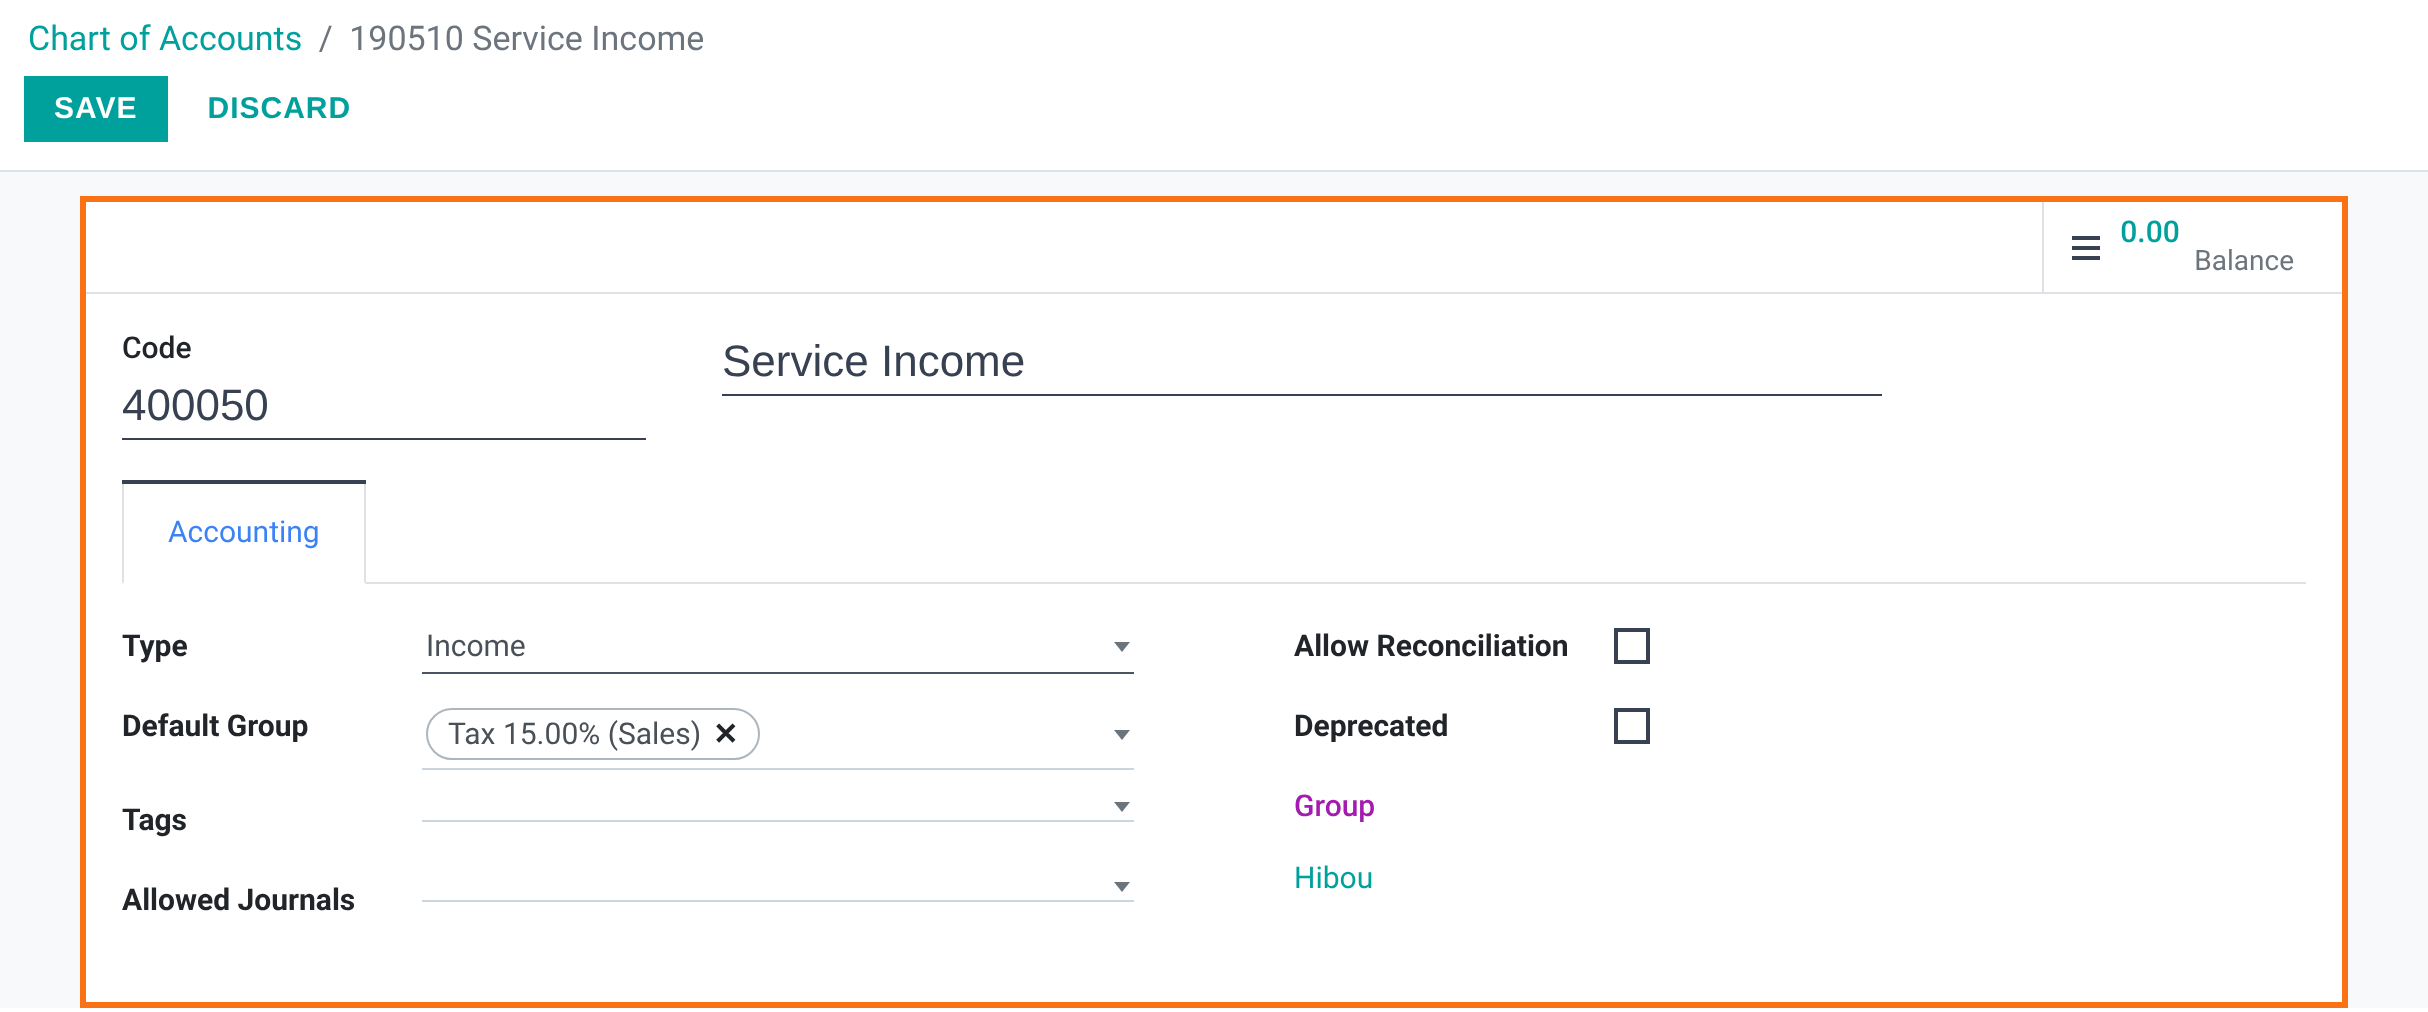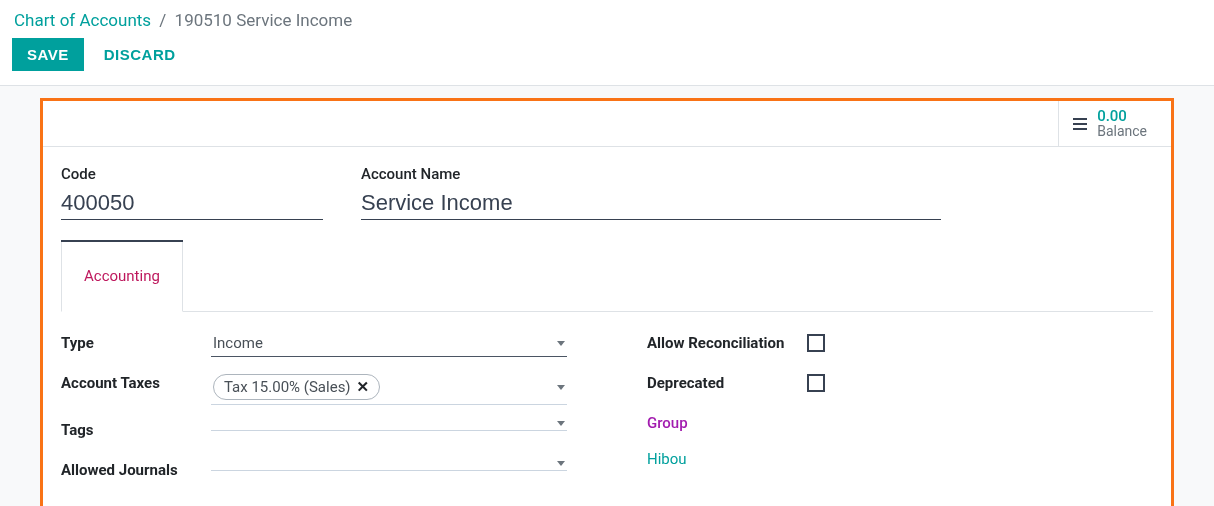--- a/index.html
+++ b/index.html
@@ -96,20 +96,21 @@
   .stat-text .val {
     color: #00a09d;
     font-size: 15px;
     font-weight: 500;
     line-height: 1.1;
   }
   .stat-text .lbl {
     color: #6c757d;
     font-size: 14px;
     line-height: 1.1;
+    margin-left: 37px;
   }
   .form-body {
     padding: 18px 18px 0;
   }
   .head-fields {
     display: flex;
     gap: 38px;
     margin-bottom: 20px;
   }
   .field-col {
@@ -135,23 +136,23 @@
     padding: 3px 0;
     outline: none;
     width: 100%;
     color: #374151;
   }
   .tabs {
     border-bottom: 1px solid #dee2e6;
     display: flex;
   }
   .tab {
-    padding: 26px 22px;
-    font-size: 15px;
-    color: #be185d;
+    padding: 16px 22px;
+    font-size: 15px;
+    color: #3b82f6;
     border: 1px solid #dee2e6;
     border-bottom: 1px solid #fff;
     margin-bottom: -1px;
     cursor: pointer;
     background: #fff;
     position: relative;
   }
   .tab.active::before {
     content: "";
     position: absolute;
@@ -272,42 +273,41 @@
       </div>
     </div>
 
     <div class="form-body">
       <div class="head-fields">
         <div class="field-col code">
           <div class="field-label">Code</div>
           <input class="big-input" value="400050" style="">
         </div>
         <div class="field-col name">
-          <div class="field-label">Account Name</div>
           <input class="big-input" value="Service Income" style="">
         </div>
       </div>
 
       <div class="tabs">
         <div class="tab active">Accounting</div>
       </div>
 
       <div class="tab-content">
         <div class="col">
           <div class="form-row">
             <div class="row-label">Type</div>
             <div class="row-value">
               <div class="select-wrap">
                 <span class="txt">Income</span>
                 <span class="caret"></span>
               </div>
             </div>
           </div>
           <div class="form-row">
-            <div class="row-label">Account Taxes</div>
+            <div class="row-label">Default Group</div>
             <div class="row-value">
               <div class="select-wrap light">
                 <span class="tag-pill">
                   <span>Tax 15.00% (Sales)</span>
                   <span class="x">✕</span>
                 </span>
                 <span class="caret"></span>
               </div>
             </div>
           </div>

